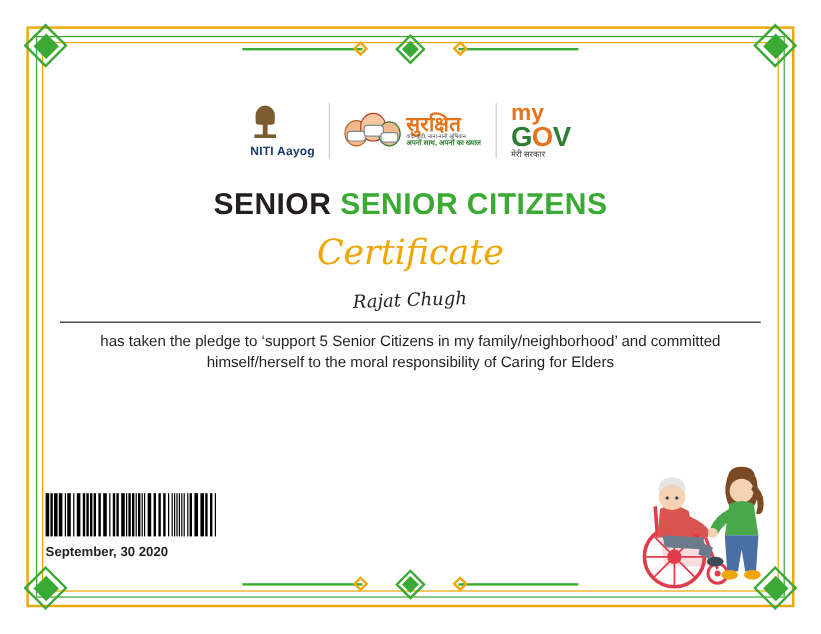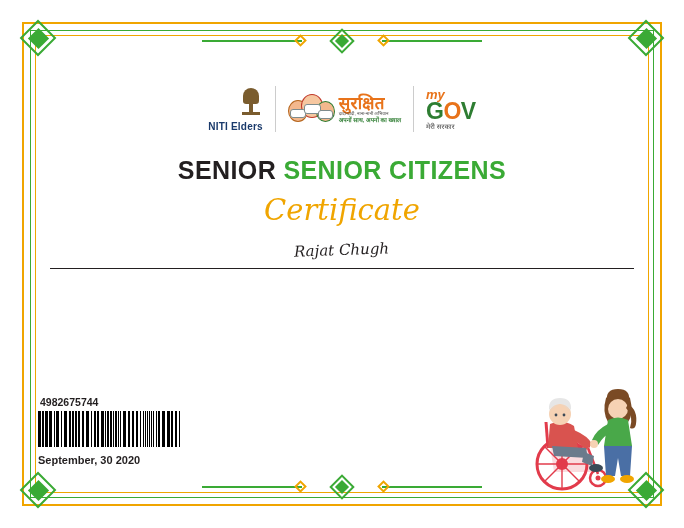--- a/index.html
+++ b/index.html
@@ -150,21 +150,21 @@
     display: flex;
     align-items: center;
     justify-content: center;
     gap: 0px;
     height: 62px;
     margin-top: 18px;
   }
   .logo-block {
     display: flex;
     flex-direction: column;
-    align-items: flex-end;
+    align-items: flex-start;
     justify-content: center;
     padding: 0 12px;
     height: 60px;
   }
   .logo-sep {
     width: 1px;
     height: 46px;
     background: #cccccc;
   }
 
@@ -255,24 +255,23 @@
     white-space: nowrap;
     font-weight: bold;
   }
 
   
   .mygov {
     text-align: left;
     line-height: 1;
   }
   .mygov .my {
-    font-size: 13px;
+    font-size: 19px;
     font-weight: bold;
     color: #e8731a;
-    font-style: italic;
   }
   .mygov .gov {
     font-size: 23px;
     font-weight: bold;
     color: #2e7d32;
     letter-spacing: -0.5px;
     line-height: 0.9;
   }
   .mygov .gov .o {
     color: #e8731a;
@@ -424,21 +423,21 @@
   <div class="content">
 
     <div class="logo-row">
 
       <div class="logo-block">
         <div class="emblem">
           <div class="lion"></div>
           <div class="post"></div>
           <div class="base"></div>
         </div>
-        <div class="niti-label">NITI Elders</div>
+        <div class="niti-label">NITI Aayog</div>
       </div>
 
       <div class="logo-sep"></div>
 
       <div class="logo-block">
         <div class="surakshit">
           <div class="surakshit-faces">
             <div class="face f1"></div>
             <div class="face f2"></div>
             <div class="face f3"></div>
@@ -471,25 +470,25 @@
     </div>
 
     <div class="subtitle">Certificate</div>
 
 
     <div class="name-wrap">
       <span class="name">Rajat Chugh</span>
       <div class="name-rule"></div>
     </div>
 
+    <div class="pledge">has taken the pledge to ‘support 5 Senior Citizens in my family/neighborhood’ and committed himself/herself to the moral responsibility of Caring for Elders</div>
 
   </div>
 
   <div class="barcode-block">
-    <div class="barcode-number">4982675744</div>
     <div class="barcode" id="barcode">
         <i style="width: 3px; margin-right: 1px;"></i>
         <i style="width: 2px; margin-right: 1px;"></i>
         <i style="width: 3px; margin-right: 1px;"></i>
         <i style="width: 3px; margin-right: 2px;"></i>
         <i style="width: 1px; margin-right: 1px;"></i>
         <i style="width: 3px; margin-right: 2px;"></i>
         <i style="width: 1px; margin-right: 2px;"></i>
         <i style="width: 3px; margin-right: 2px;"></i>
         <i style="width: 2px; margin-right: 1px;"></i>

